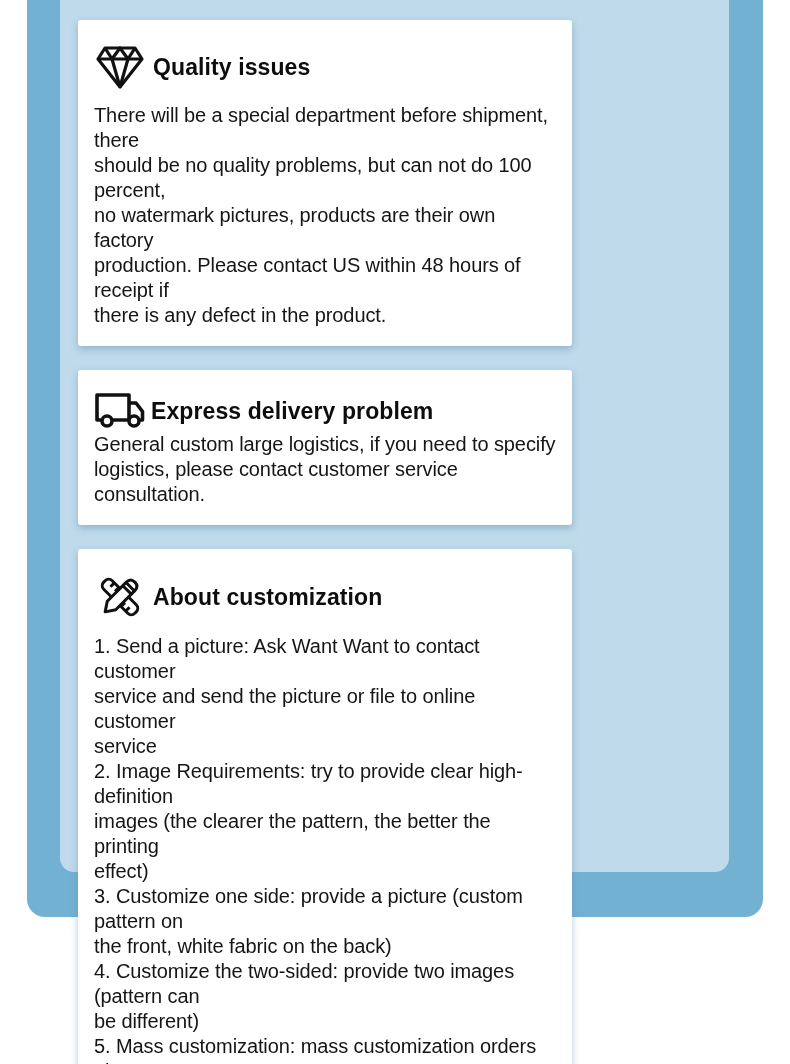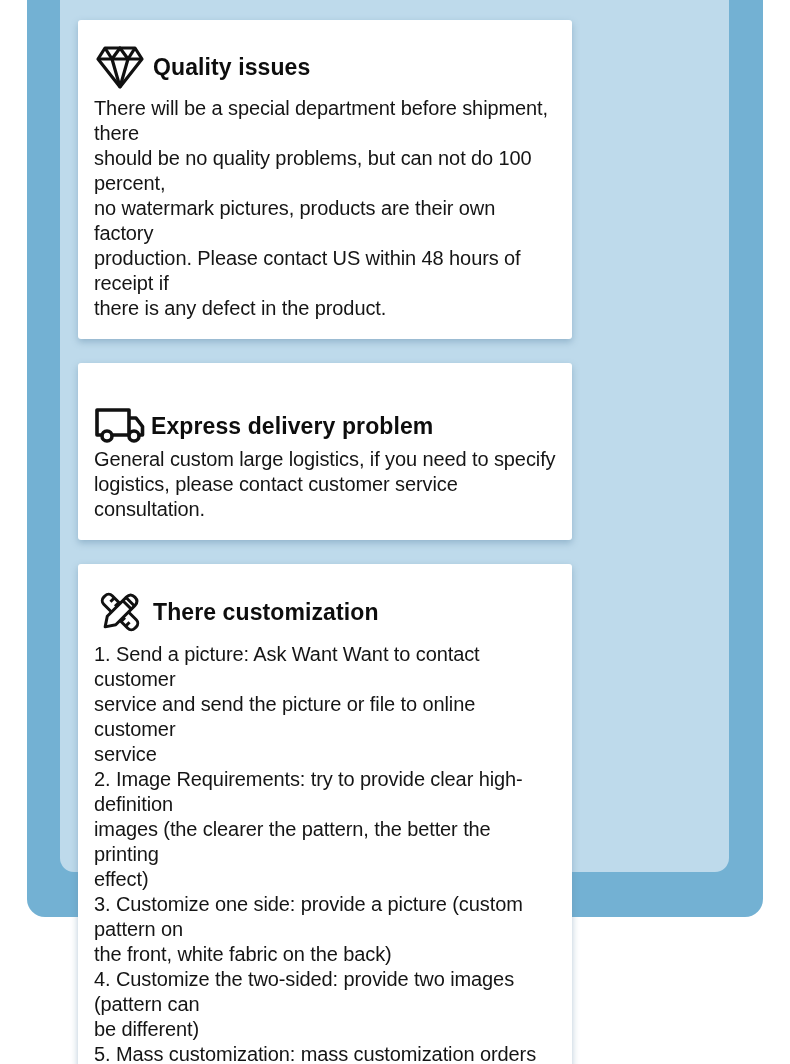--- a/index.html
+++ b/index.html
@@ -44,28 +44,28 @@
     gap: 7px;
   }
   .card-header.tight { gap: 3px; }
   .card-title {
     font-size: 23px;
     font-weight: 700;
     color: #0d0d0d;
     letter-spacing: 0.1px;
   }
   .card-body {
-    margin-top: 4px;
+    margin-top: 11px;
     font-size: 20px;
     line-height: 25px;
     letter-spacing: -0.1px;
     color: #151515;
     white-space: pre-line;
   }
-  .card.delivery { padding-top: 42px; }
+  .card.delivery { padding-top: 20px; }
   .card.delivery .card-body { margin-top: 0; }
   .icon-box { flex: 0 0 auto; display: flex; align-items: center; }
   svg { display: block; }
 </style>
 </head>
 <body>
 
 <div class="outer-panel">
   <div class="inner-panel"></div>
 </div>
@@ -114,21 +114,21 @@
           <g transform="rotate(45 26 26)">
             <rect x="4" y="20" width="44" height="12" rx="5" fill="#fff"></rect>
             <path d="M12 20 V25.5 M18.5 20 V25.5 M33.5 26.5 V32 M40 26.5 V32"></path>
           </g>
           <g transform="rotate(-45 26 26)">
             <path d="M14 20 L5 26 L14 32 H41 Q47 32 47 26 Q47 20 41 20 Z" fill="#fff"></path>
             <path d="M36 20 V32 M40.5 20 V32"></path>
           </g>
         </svg>
       </span>
-      <span class="card-title">There customization</span>
+      <span class="card-title">About customization</span>
     </div>
     <div class="card-body">1. Send a picture: Ask Want Want to contact customer
 service and send the picture or file to online customer
 service
 2. Image Requirements: try to provide clear high-definition
 images (the clearer the pattern, the better the printing
 effect)
 3. Customize one side: provide a picture (custom pattern on
 the front, white fabric on the back)
 4. Customize the two-sided: provide two images (pattern can

